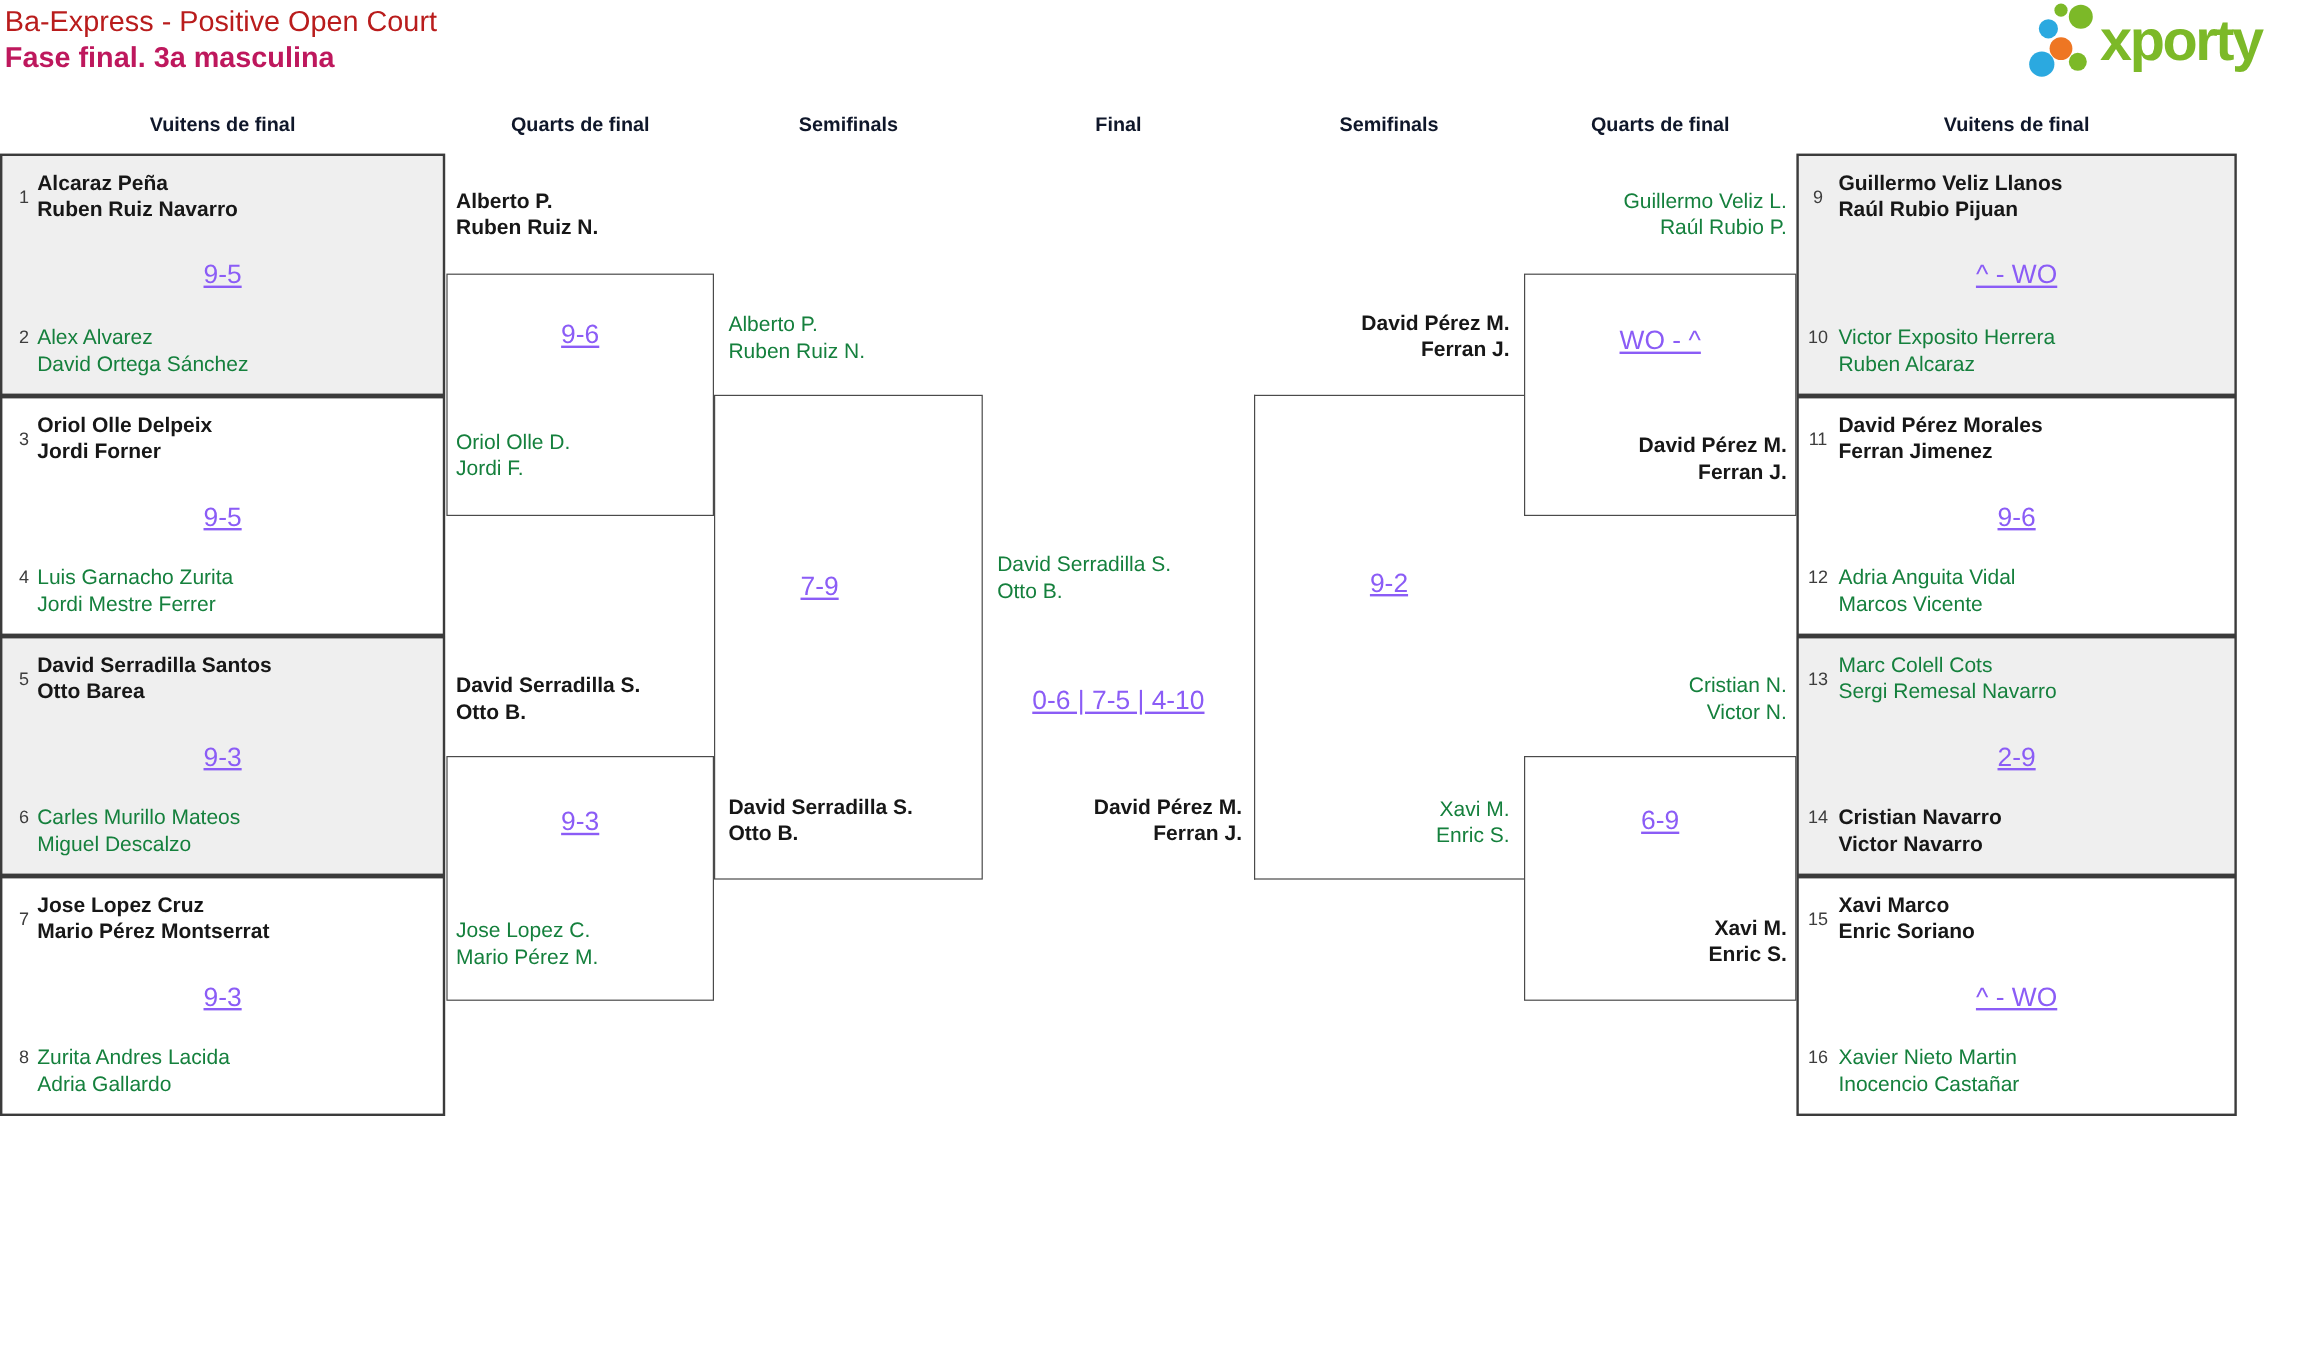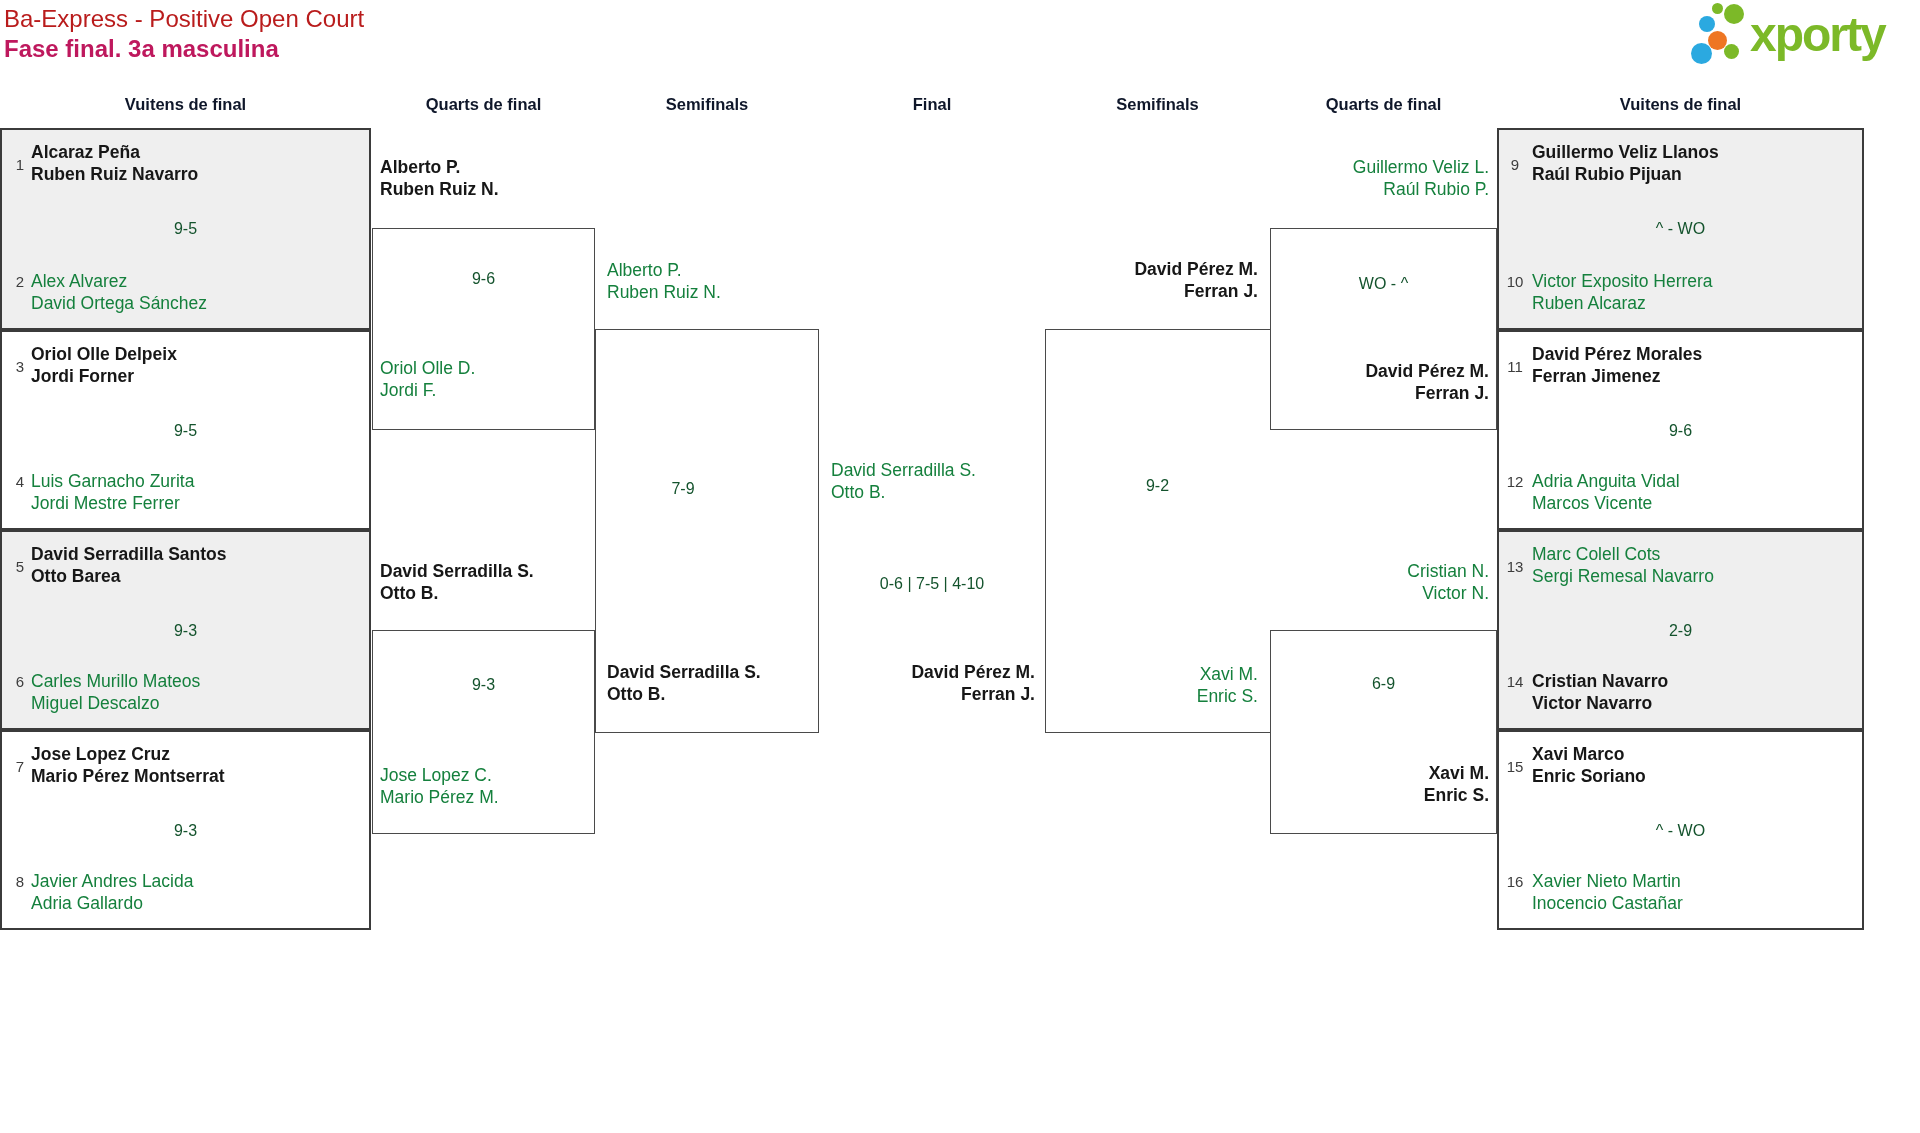--- a/index.html
+++ b/index.html
@@ -21,21 +21,21 @@
   .gray{background:#efefef;}
   .white{background:#ffffff;}
 
   
   .round-box{position:absolute;border:1.4px solid #4a4a4a;box-sizing:border-box;background:transparent;}
   .no-right{border-right:none;}
 
   .team{position:absolute;font-size:17.5px;line-height:22px;color:#15803d;white-space:nowrap;}
   .team.bold{font-weight:700;color:#171717;}
   .right{text-align:right;}
-  .score{position:absolute;font-size:16px;line-height:20px;color:#14532d;text-align:center;}
+  .score{position:absolute;font-size:22px;line-height:20px;color:#8b5cf6;text-align:center;text-decoration:underline;}
   .seed{position:absolute;font-size:15px;line-height:18px;color:#3d3d3d;width:22px;text-align:center;}
 
   
   .box .team1{top:11px;left:29px;}
   .box .team2{bottom:14px;left:29px;}
   .box .seed1{top:26px;left:7px;}
   .box .seed2{bottom:37px;left:7px;}
   .box .score{top:89px;left:0;width:100%;}
   .box.rside .team1,.box.rside .team2{left:33px;}
   .box.rside .seed1,.box.rside .seed2{left:5px;}
@@ -109,21 +109,21 @@
   </div>
 
   <div class="box white" style="left:0;top:730px;width:371px;height:200px;">
     <div class="seed seed1">7</div>
     <div class="team bold team1">
         <div>Jose Lopez Cruz</div>
         <div>Mario Pérez Montserrat</div>
       </div>
     <div class="score">9-3</div>
     <div class="team team2">
-        <div>Javier Andres Lacida</div>
+        <div>Zurita Andres Lacida</div>
         <div>Adria Gallardo</div>
       </div>
     <div class="seed seed2">8</div>
   </div>
 
   <div class="box gray rside" style="left:1497px;top:128px;width:367px;height:202px;">
     <div class="seed seed1">9</div>
     <div class="team bold team1">
         <div>Guillermo Veliz Llanos</div>
         <div>Raúl Rubio Pijuan</div>

